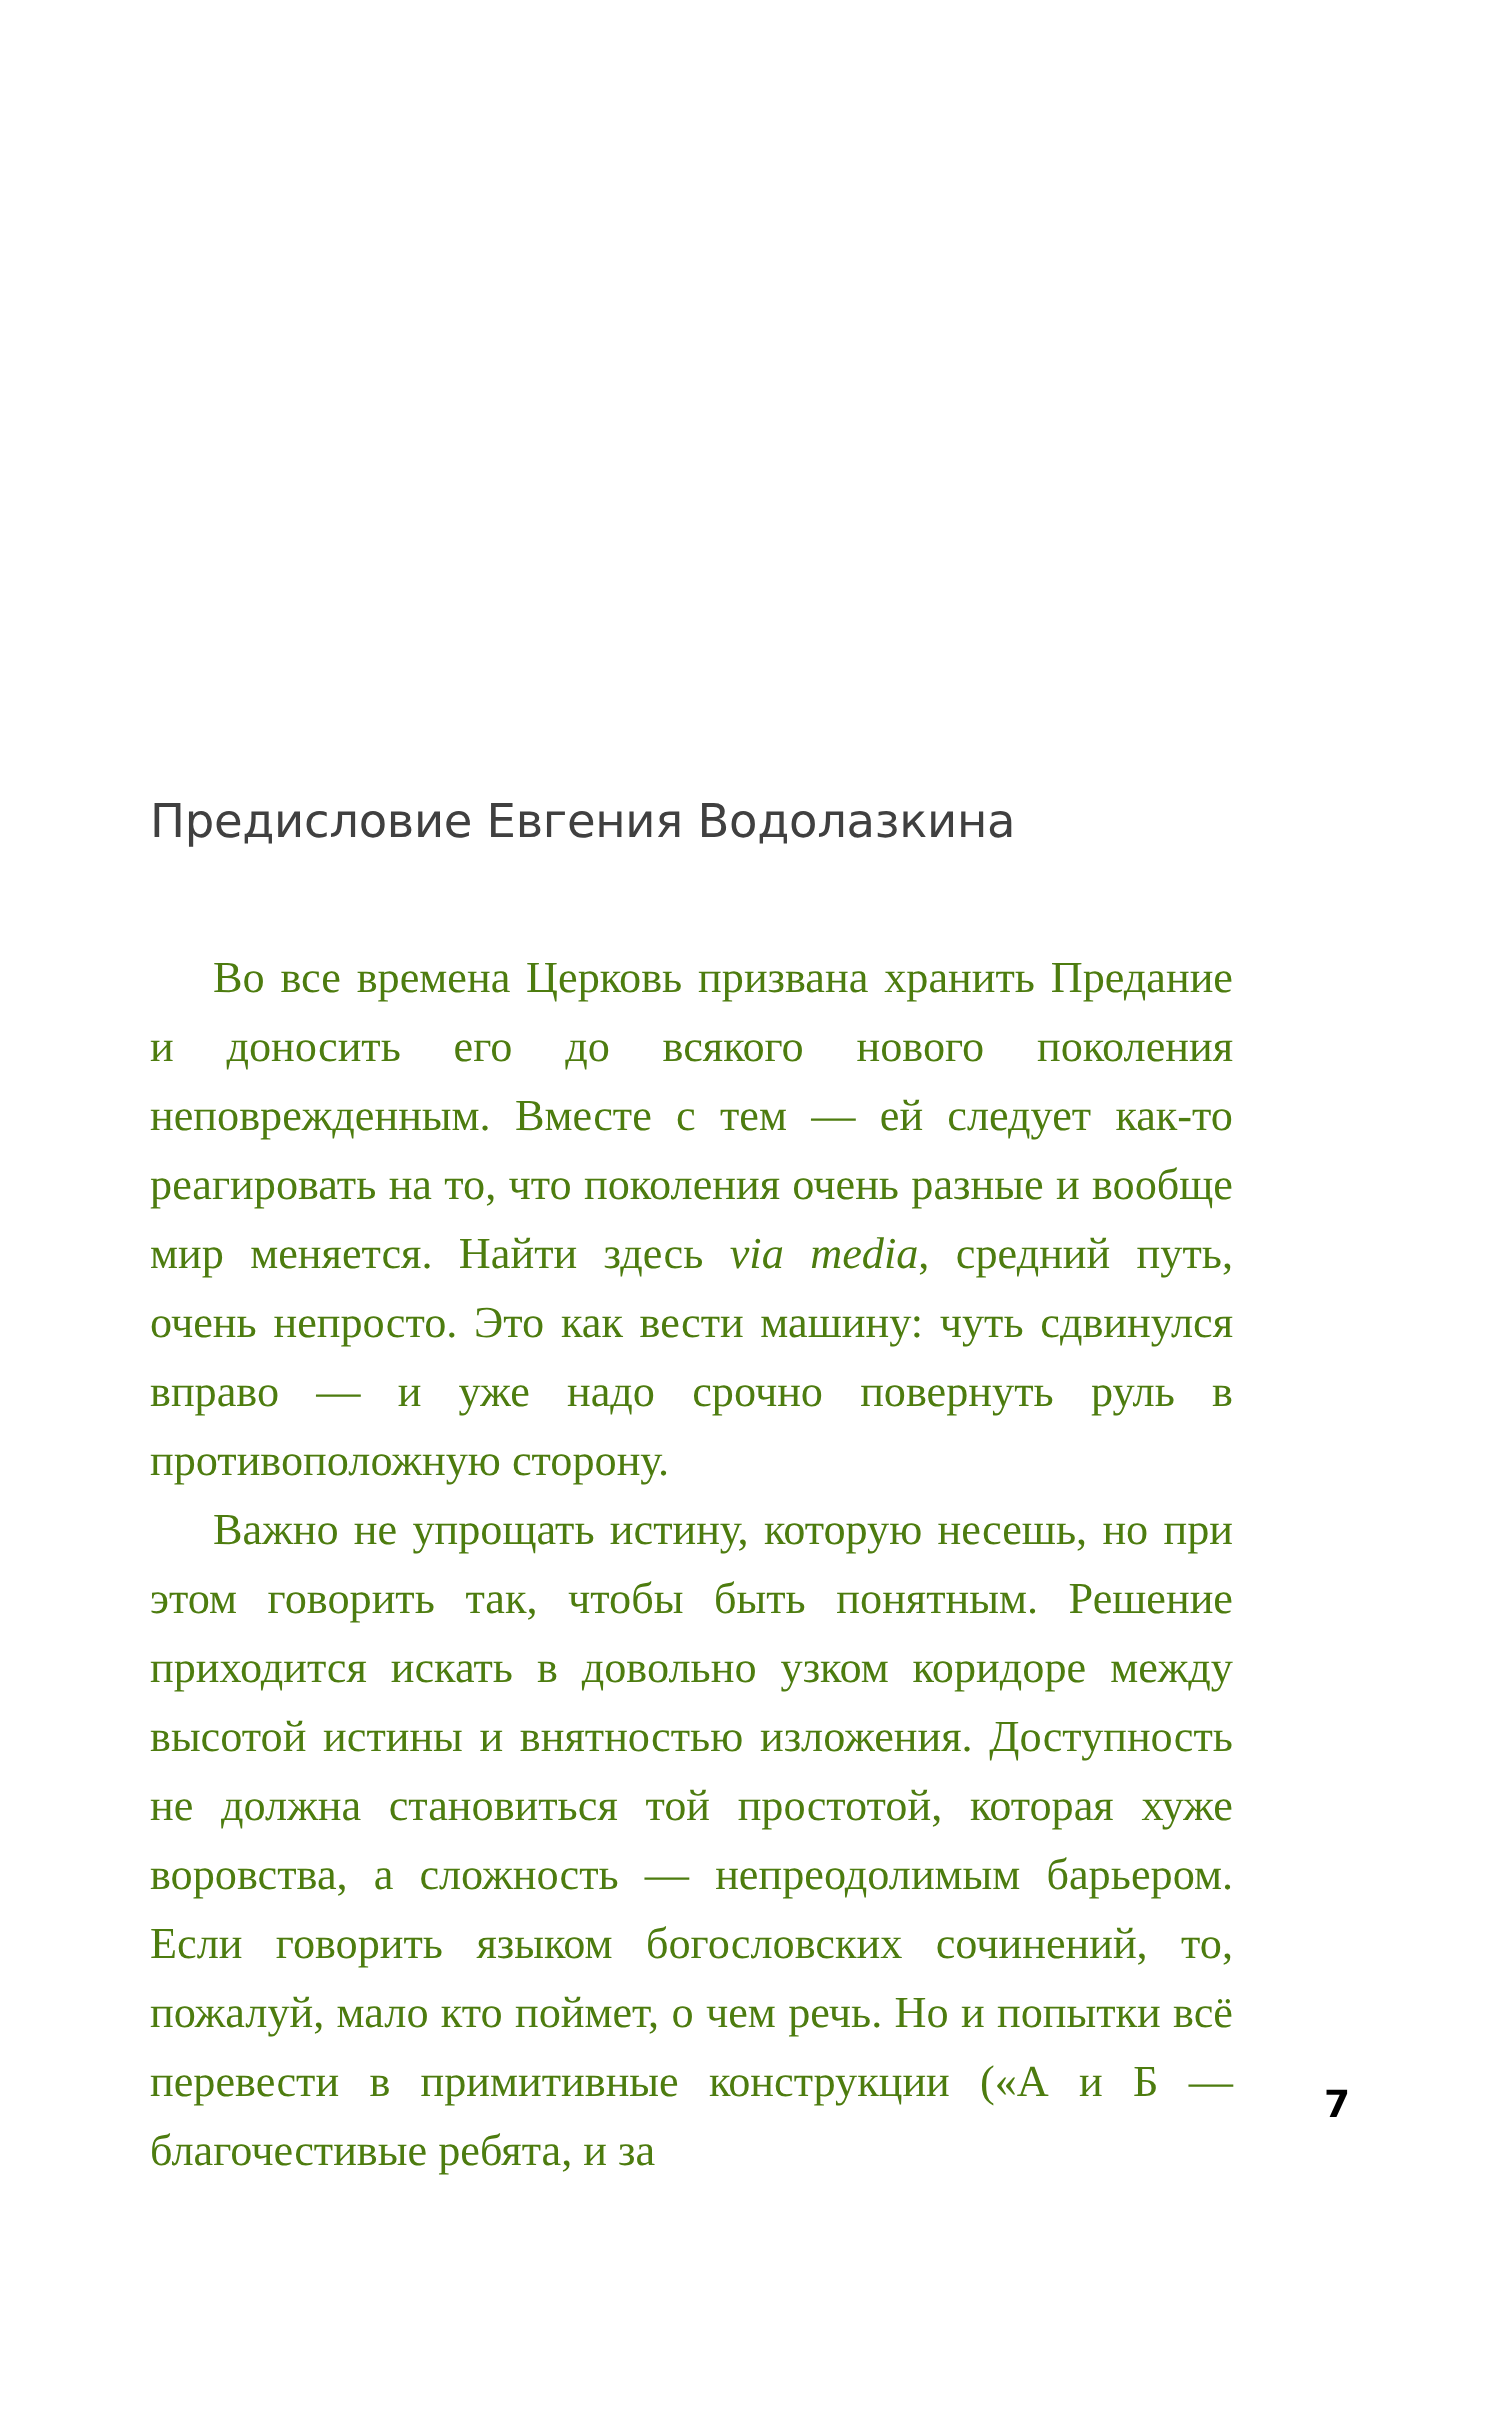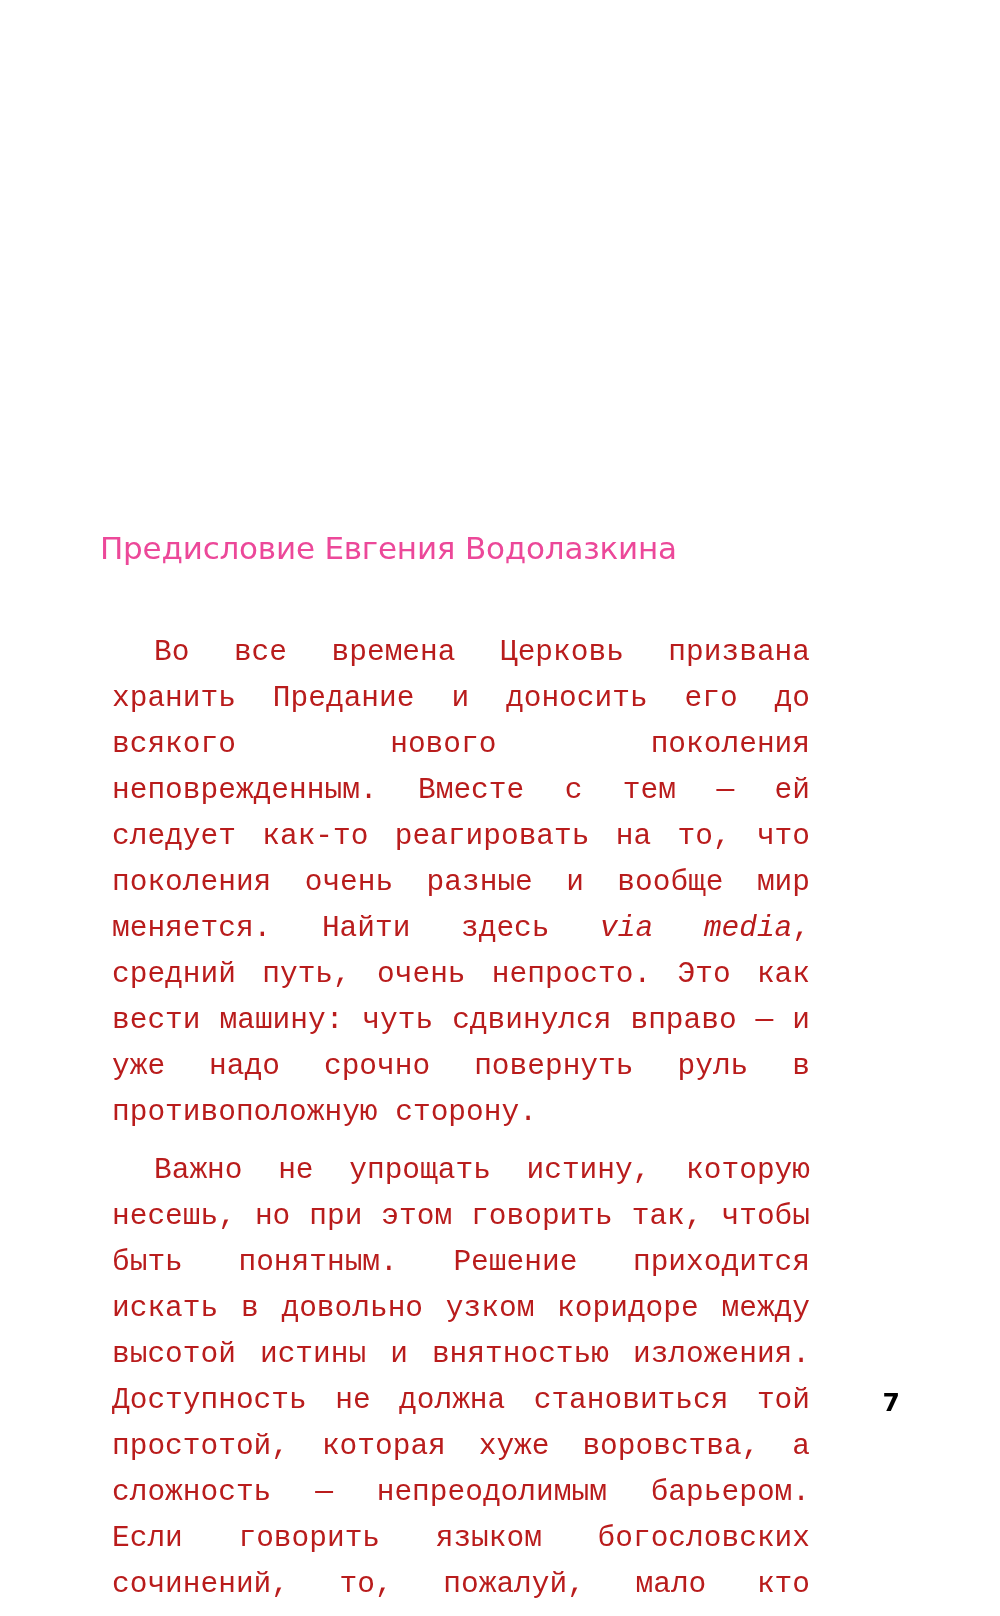--- a/index.html
+++ b/index.html
@@ -27,32 +27,32 @@
     position: absolute;
     left: 100px;
     top: 530px;
     width: 722px;
   }
   .chapter-title {
     font-family: "DejaVu Sans", sans-serif;
     font-size: 31px;
     font-weight: 400;
     letter-spacing: -0.2px;
-    color: #ec4899;
+    color: #404040;
     margin: 0 0 62px 0;
     line-height: 1.2;
   }
   .body-text p {
-    margin: 12px;
-    font-family: Liberation Mono, monospace;
+    margin: 0;
+    font-family: Liberation Serif, serif;
     font-size: 29.5px;
     line-height: 46px;
     text-align: justify;
     text-justify: inter-word;
-    color: #b91c1c;
+    color: #4d7c0f;
     hyphens: manual;
   }
   .body-text p.indent {
     text-indent: 42px;
   }
   .body-text p em {
     font-style: italic;
   }
   .page-number {
     position: absolute;

